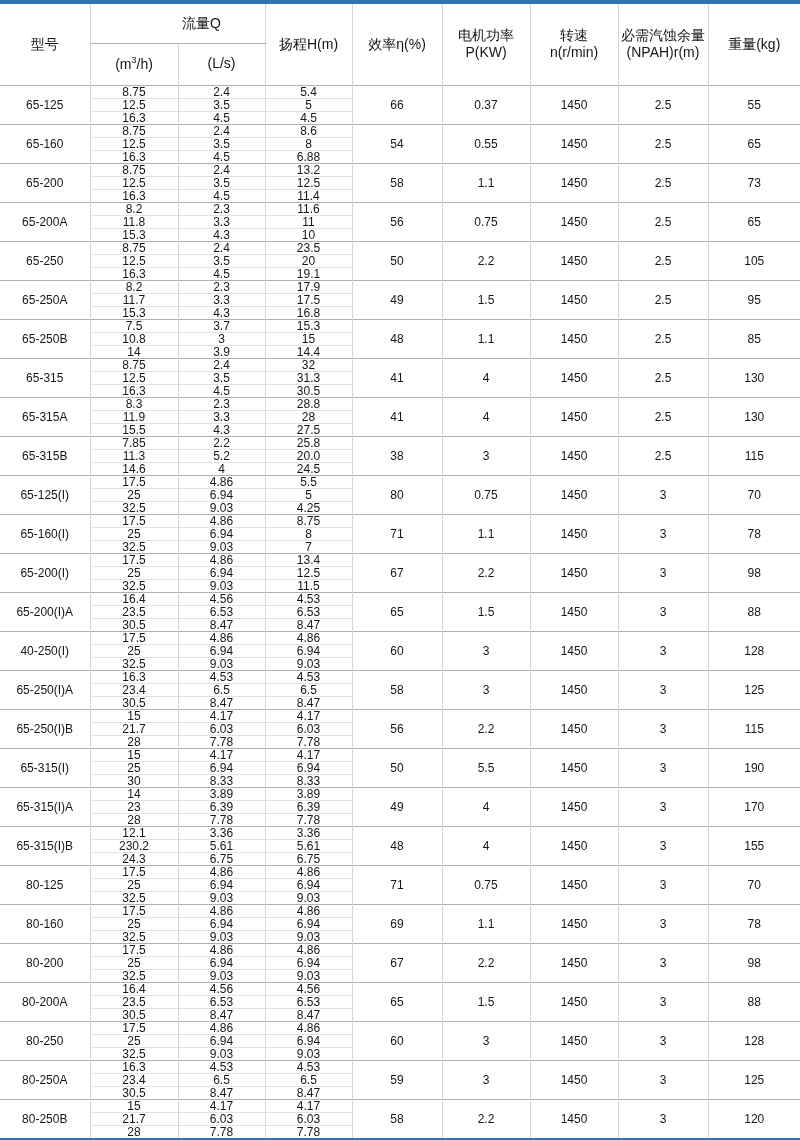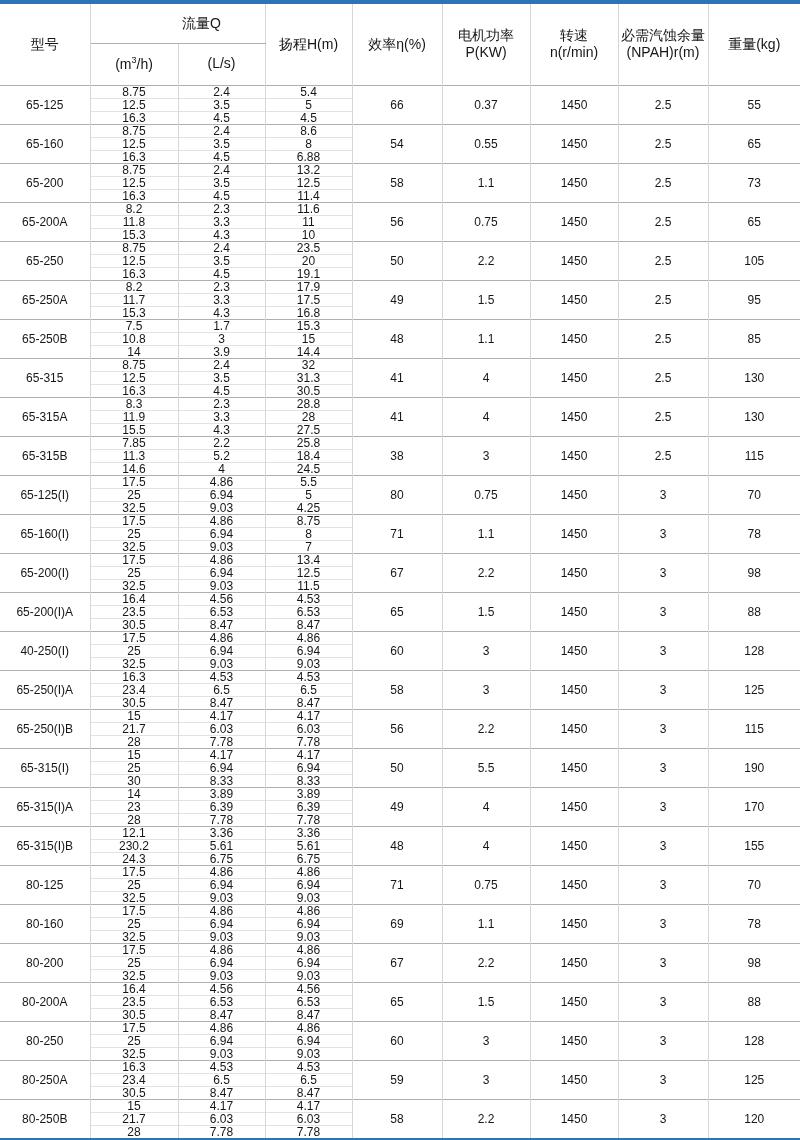--- a/index.html
+++ b/index.html
@@ -214,21 +214,21 @@
         <td class="c-head">17.5</td>
       </tr>
       <tr class="sub">
         <td class="c-m3h">15.3</td>
         <td class="c-ls">4.3</td>
         <td class="c-head">16.8</td>
       </tr>
       <tr class="group-first">
         <td class="c-model" rowspan="3">65-250B</td>
         <td class="c-m3h">7.5</td>
-        <td class="c-ls">1.7</td>
+        <td class="c-ls">3.7</td>
         <td class="c-head">15.3</td>
         <td class="c-eff" rowspan="3">48</td>
         <td class="c-pow" rowspan="3">1.1</td>
         <td class="c-spd" rowspan="3">1450</td>
         <td class="c-npsh" rowspan="3">2.5</td>
         <td class="c-wt" rowspan="3">85</td>
       </tr>
       <tr class="sub">
         <td class="c-m3h">10.8</td>
         <td class="c-ls">3</td>
@@ -288,21 +288,21 @@
         <td class="c-head">25.8</td>
         <td class="c-eff" rowspan="3">38</td>
         <td class="c-pow" rowspan="3">3</td>
         <td class="c-spd" rowspan="3">1450</td>
         <td class="c-npsh" rowspan="3">2.5</td>
         <td class="c-wt" rowspan="3">115</td>
       </tr>
       <tr class="sub">
         <td class="c-m3h">11.3</td>
         <td class="c-ls">5.2</td>
-        <td class="c-head">18.4</td>
+        <td class="c-head">20.0</td>
       </tr>
       <tr class="sub">
         <td class="c-m3h">14.6</td>
         <td class="c-ls">4</td>
         <td class="c-head">24.5</td>
       </tr>
       <tr class="group-first">
         <td class="c-model" rowspan="3">65-125(I)</td>
         <td class="c-m3h">17.5</td>
         <td class="c-ls">4.86</td>

